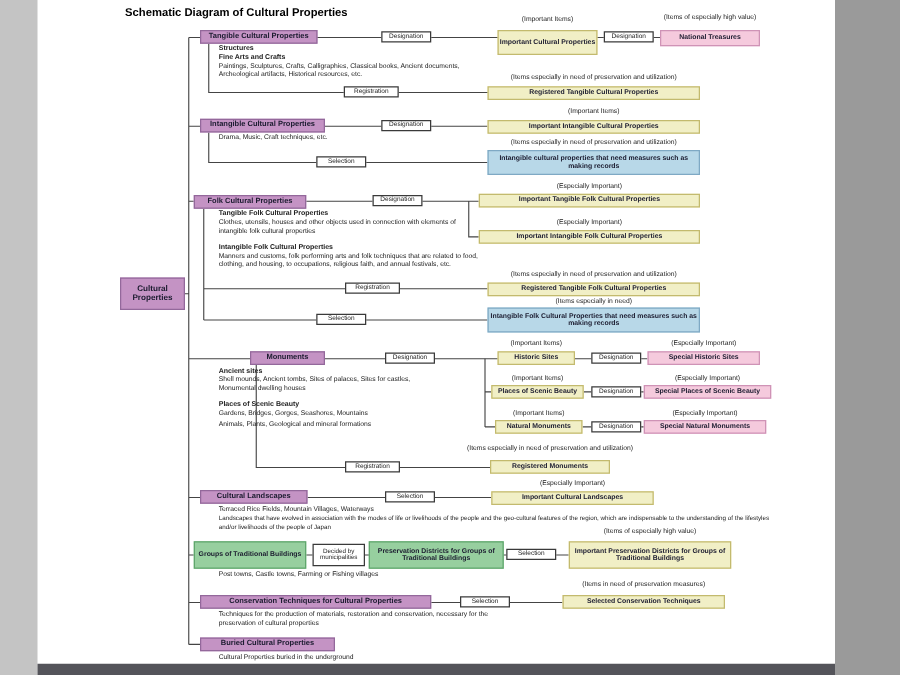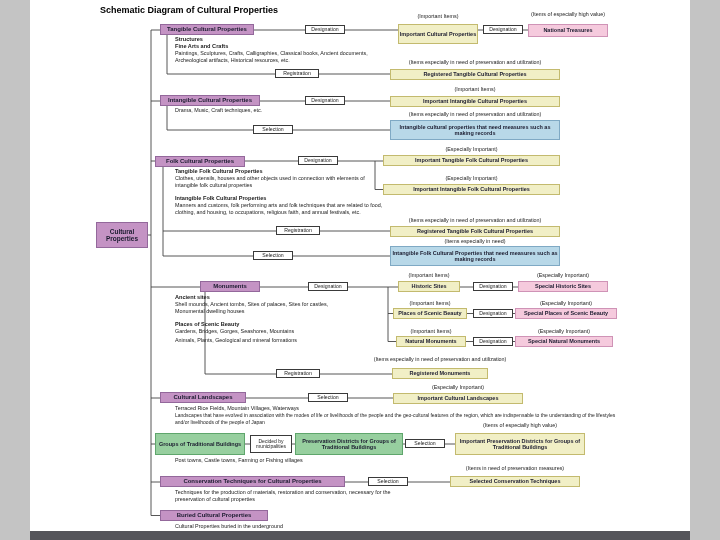--- a/index.html
+++ b/index.html
@@ -1,18 +1,18 @@
 <!DOCTYPE html>
 <html style="--purple: #c493c4; --yellow: #f1efc6; --pink: #f5cadd; --blue: #b8d8e8; --green: #97cf9f;"><head>
 <meta charset="utf-8">
 <style>
   *{margin:0;padding:0;box-sizing:border-box}
   html,body{width:720px;height:540px}
   body{font-family:"Liberation Sans",sans-serif;background:#9a9a9a}
-  #stage{position:relative;width:720px;height:540px;background:#fff;overflow:hidden}
+  #stage{position:relative;width:668px;height:540px;background:#fff;overflow:hidden}
   .abs{position:absolute;z-index:1}
   .gutter{position:absolute;top:0;width:30px;height:540px;background:#c4c4c4;z-index:2}
   #bottom-bar{position:absolute;left:30px;top:531px;width:660px;height:9px;background:#54545a;z-index:2}
   #lines{position:absolute;left:0;top:0;z-index:0}
   .box{display:flex;align-items:center;justify-content:center;text-align:center;line-height:1.12;color:#1b1b2f;font-weight:bold}
   .pbox{background:var(--purple,#c493c4);border:1px solid #93689b;font-size:6px}
   .ybox{background:var(--yellow,#f1efc6);border:1px solid #c3ba6e;font-size:5.5px}
   .kbox{background:var(--pink,#f5cadd);border:1px solid #cf93b6;font-size:5.5px}
   .bbox{background:var(--blue,#b8d8e8);border:1px solid #7fa9c4;font-size:5.5px}
   .gbox{background:var(--green,#97cf9f);border:1px solid #5fa66c;font-size:5.5px}

